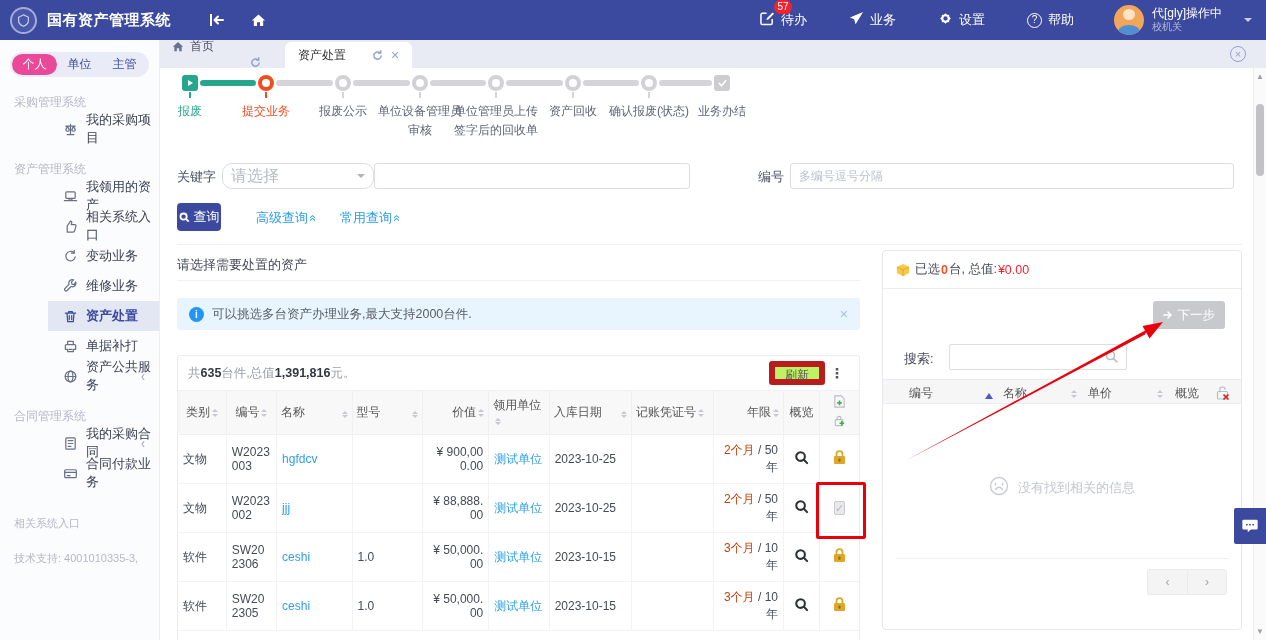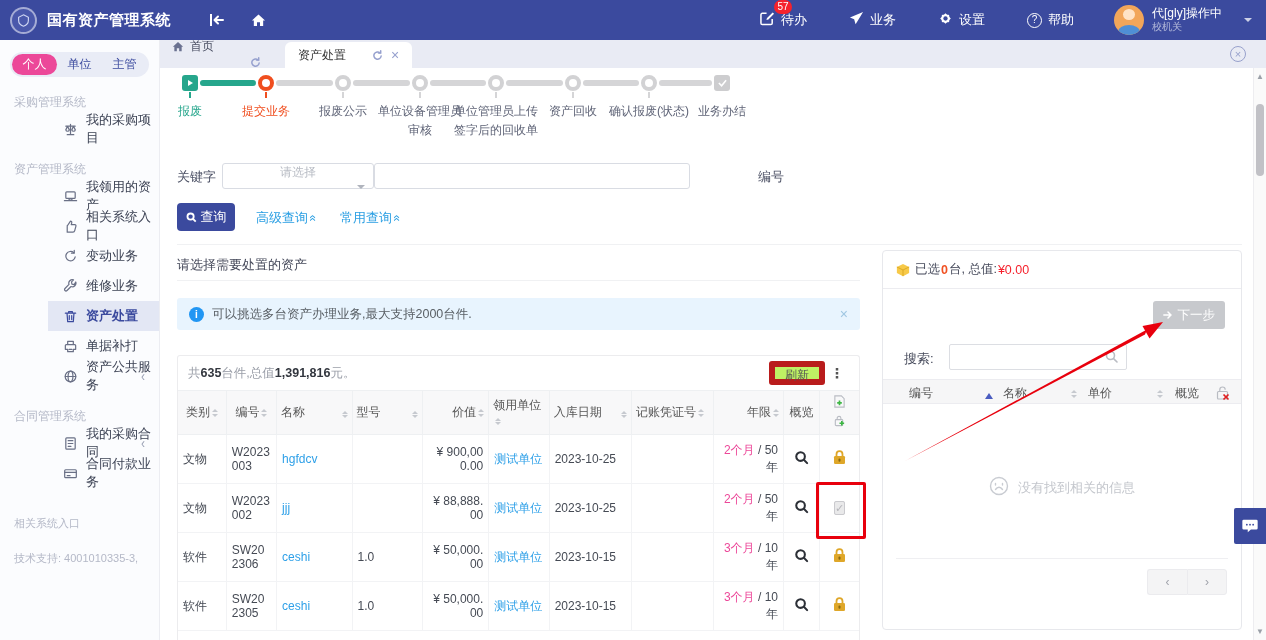--- a/index.html
+++ b/index.html
@@ -60,25 +60,25 @@
   .node-circle.current { border-color:#f04e1f; }
   .conn { position:absolute; top:12px; height:6px; background:#d5d5d7; border-radius:3px; }
   .conn.done { background:#26a68c; }
   .stem { position:absolute; top:24px; width:2px; height:6px; background:#d5d5d7; }
   .stem.t1 { background:#26a68c; } .stem.t2 { background:#f04e1f; }
   .step-label { position:absolute; top:34px; width:84px; text-align:center; font-size:12px; color:#5f6477; line-height:1.55; }
   .step-label.c-done { color:#26a68c; } .step-label.c-cur { color:#f04e1f; }
 
   
   .flabel { position:absolute; font-size:13px; color:#4a4f63; }
-  .fselect { position:absolute; height:26px; border:1px solid #d9dce3; border-radius:3px; background:#fff; display:flex; align-items:center; padding:0 8px; font-size:12px; color:#b8bcc4; cursor:pointer;flex-direction:column; }
+  .fselect { position:absolute; height:26px; border:1px solid #d9dce3; border-radius:10px; background:#fff; display:flex; align-items:center; padding:0 8px; font-size:16px; color:#b8bcc4; cursor:pointer; }
   .fselect .sel-caret { margin-left:auto; width:0; height:0; border:4px solid transparent; border-top-color:#b0b4bd; margin-top:4px; }
   .finput { position:absolute; height:26px; border:1px solid #d9dce3; border-radius:3px; font-size:12px; padding:0 8px; color:#333; outline:none; font-family:inherit; }
   .finput::placeholder { color:#bcc0c8; }
-  .qbtn { position:absolute; left:17px; top:135px; width:58px; height:28px; background:#3b4a9e; border:none; border-radius:4px; color:#fff; font-size:13px; display:flex; align-items:center; justify-content:center; gap:4px; cursor:pointer; font-family:inherit; }
+  .qbtn { position:absolute; left:17px; top:135px; width:44px; height:28px; background:#3b4a9e; border:none; border-radius:4px; color:#fff; font-size:13px; display:flex; align-items:center; justify-content:center; gap:4px; cursor:pointer; font-family:inherit; }
   .qbtn svg { width:11px; height:11px; fill:none; stroke:#fff; stroke-width:2; }
   .qlink { position:absolute; top:141px; font-size:13px; color:#2b9fe3; cursor:pointer; }
   .up2 { display:inline-block; transform:rotate(90deg); font-size:12px; margin-left:2px; }
 
   .hr-full { position:absolute; top:176px; left:17px; width:1065px; height:1px; background:#f0f1f3; }
   .sec-title { position:absolute; top:188px; left:17px; font-size:13px; color:#45495a; }
   .hr-left { position:absolute; top:212px; left:17px; width:683px; height:1px; background:#f0f1f3; }
 
   .notice { position:absolute; top:230px; left:17px; width:683px; height:32px; background:#e8f4fe; border-radius:3px; display:flex; align-items:center; padding:0 12px; gap:8px; font-size:12.5px; color:#5a6066; }
   .info-ic { width:15px; height:15px; border-radius:50%; background:#2196f3; color:#fff; font-size:10px; font-weight:bold; line-height:15px; text-align:center; font-style:normal; flex:none; }
@@ -89,21 +89,21 @@
   .stats { height:34px; display:flex; align-items:center; padding:0 10px; font-size:12.5px; color:#9a9ea8; }
   .stats b { color:#33373f; }
   .refresh-btn { margin-left:auto; border:6px solid #b91c1c; background:#bef264; border-radius:3px; height:24px; padding:0 10px; font-size:12px; color:#555; cursor:pointer; font-family:inherit; }
   .more-ic { width:24px; text-align:center; font-size:14px; font-weight:bold; color:#555; cursor:pointer; }
   table.grid { width:100%; border-collapse:collapse; font-size:12px; table-layout:fixed; }
   .grid th { background:#f8f8f9; color:#555; font-weight:normal; height:44px; border:1px solid #eef0f2; border-left:none; padding:2px 4px; }
   .grid th:last-child, .grid td:last-child { border-right:none; }
   .grid td { height:49px; border:1px solid #f2f3f5; border-left:none; padding:2px 5px; color:#454a54; word-break:break-all; }
   .grid .num { text-align:right; }
   .grid a { color:#2ea0e8; text-decoration:none; cursor:pointer; }
-  .age-red { color:#ec4899; }
+  .age-red { color:#c2410c; }
   .sorters { display:inline-block; vertical-align:middle; margin-left:2px; }
   .sorters i { display:block; width:0; height:0; border:3.5px solid transparent; }
   .sorters .su { border-bottom-color:#c6c9cf; margin-bottom:1.5px; }
   .sorters .sd { border-top-color:#c6c9cf; }
   .zoom-ic svg { width:15px; height:15px; fill:none; stroke:#2b2f36; stroke-width:2.2; stroke-linecap:round; }
   .lock-ic svg { width:13px; height:15px; }
   .cbx { width:15px; height:15px; margin:0 auto; background:#e9e9ea; border:1px solid #cacace; border-radius:2px; color:#b5b5ba; font-size:11px; line-height:13px; text-align:center; }
   .hdr-icons { display:flex; flex-direction:column; align-items:center; gap:3px; }
   .hicon svg { width:13px; height:13px; }
   tr.partial td { height:12px; border-bottom:none; }
@@ -400,20 +400,21 @@
         <div class="step-label" style="left:520px">业务办结</div>
       </div>
 
       <div class="flabel" style="left:4px;top:100px;width:52px;text-align:right;">关键字</div>
       <div class="fselect" style="left:62px;top:95px;width:152px;">
         <span>请选择</span>
         <span class="sel-caret"></span>
       </div>
       <input class="finput" style="left: 214px; top: 95px; width: 316px;">
       <div class="flabel" style="left:598px;top:100px;">编号</div>
+      <input class="finput" style="left: 630px; top: 95px; width: 444px;" placeholder="多编号逗号分隔">
 
       <button class="qbtn">
         <svg viewBox="0 0 12 12">
             <circle cx="5" cy="5" r="3.4"></circle>
             <path d="M7.6 7.6 10.6 10.6"></path>
           </svg>
         <span>查询</span>
       </button>
       <span class="qlink" style="left:96px;"><span>高级查询</span><span class="up2">«</span></span>
       <span class="qlink" style="left:180px;"><span>常用查询</span><span class="up2">«</span></span>

